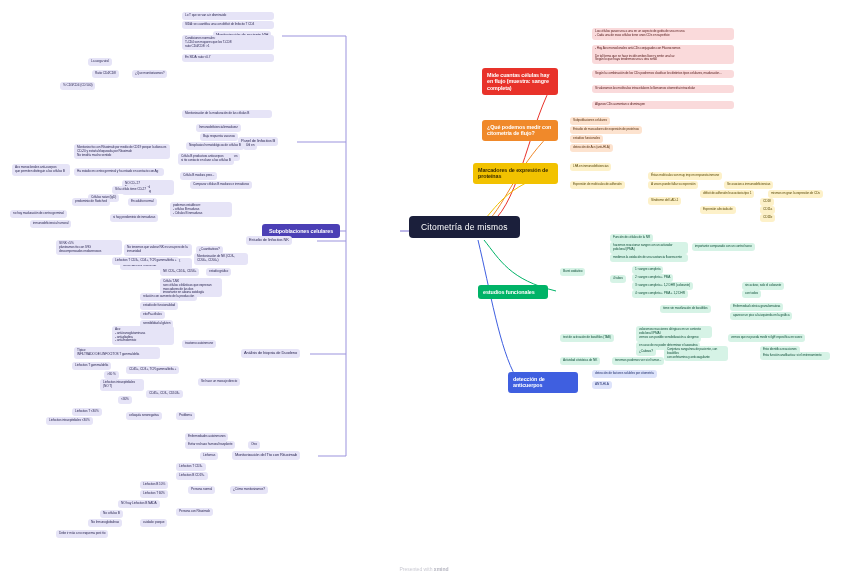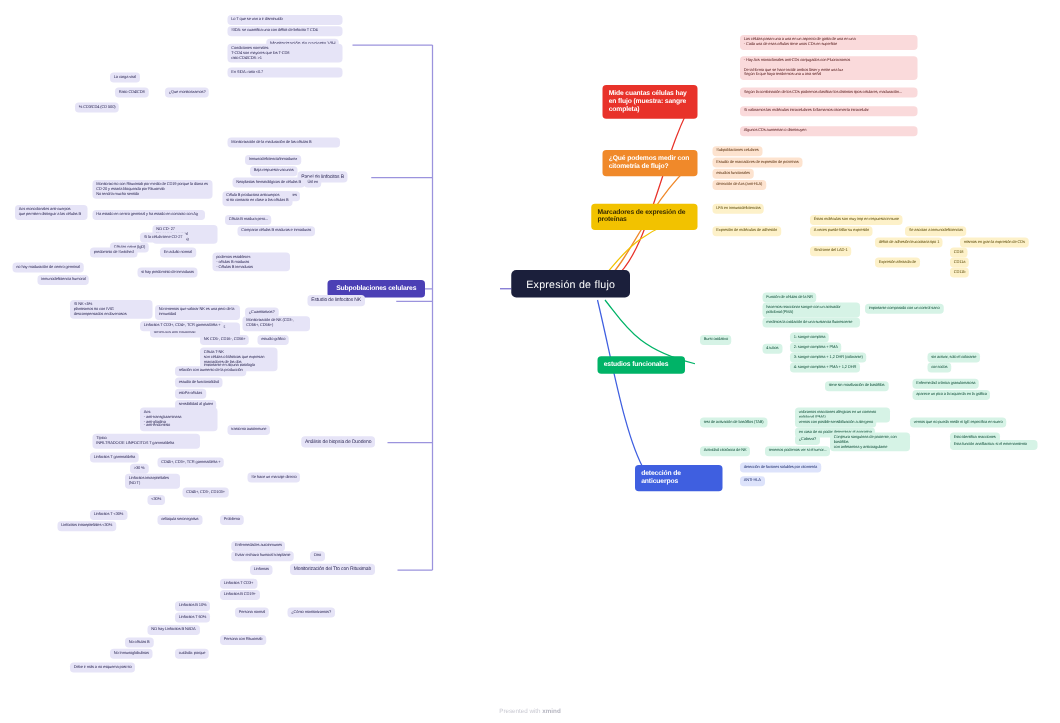--- a/index.html
+++ b/index.html
@@ -73,21 +73,21 @@
 
       <path d="M339 231 L 346 231 M346 36 L 346 456" stroke="#9b93dd"></path>
       <path d="M282 36 L 346 36" stroke="#9b93dd"></path>
       <path d="M297 142 L 346 142" stroke="#9b93dd"></path>
       <path d="M317 241 L 346 241" stroke="#9b93dd"></path>
       <path d="M310 354 L 346 354" stroke="#9b93dd"></path>
       <path d="M318 456 L 346 456" stroke="#9b93dd"></path>
     </g>
   </svg>
 
-  <div class="node n-root" style="left:409px; top:216px;">Expresión de flujo</div>
+  <div class="node n-root" style="left:409px; top:216px;">Citometría de mismos</div>
 
   <div class="node n-main purple" style="left:262px; top:224px; width:78px; text-align:center;">Subpoblaciones celulares</div>
 
   <div class="node leaf p mid" style="left:213px; top:31px;">Monitorización de paciente VIH</div>
   <div class="node leaf p mid" style="left:238px; top:137px;">Panel de linfocitos B</div>
   <div class="node leaf p mid" style="left:246px; top:236px;">Estudio de linfocitos NK</div>
   <div class="node leaf p mid" style="left:241px; top:349px;">Análisis de biopsia de Duodeno</div>
   <div class="node leaf p mid" style="left:232px; top:451px;">Monitorización del Tto con Rituximab</div>
 
   <div class="node leaf p tiny" style="left:182px; top:12px; width:92px;">Lo T que se van a ir disminuido</div>

